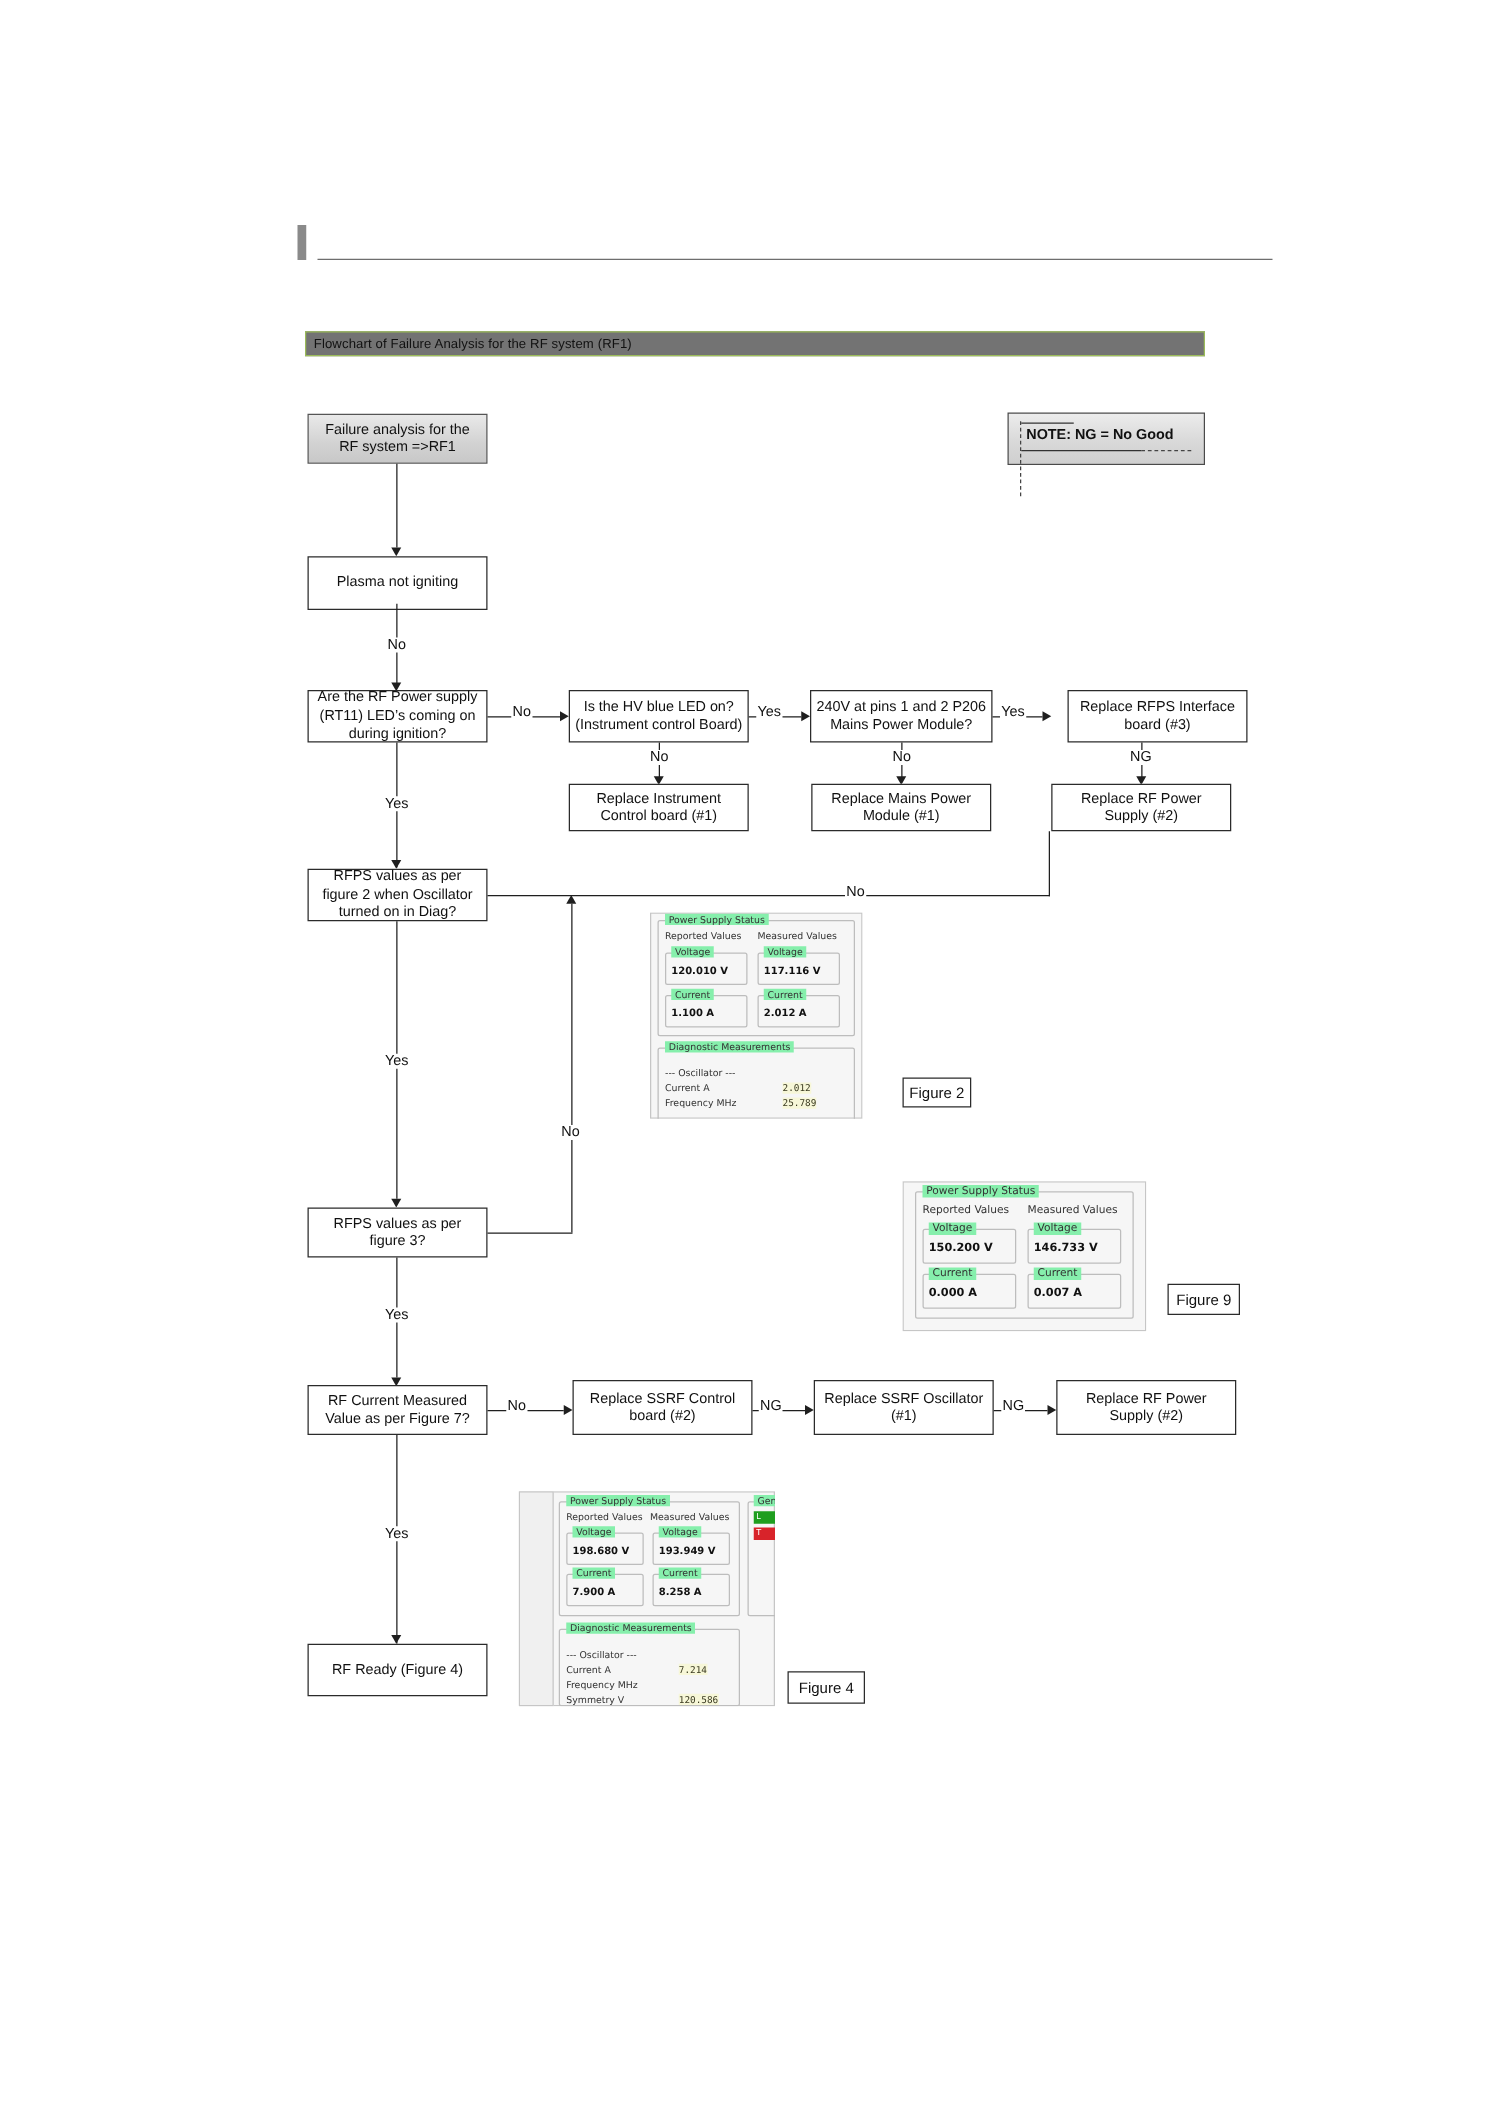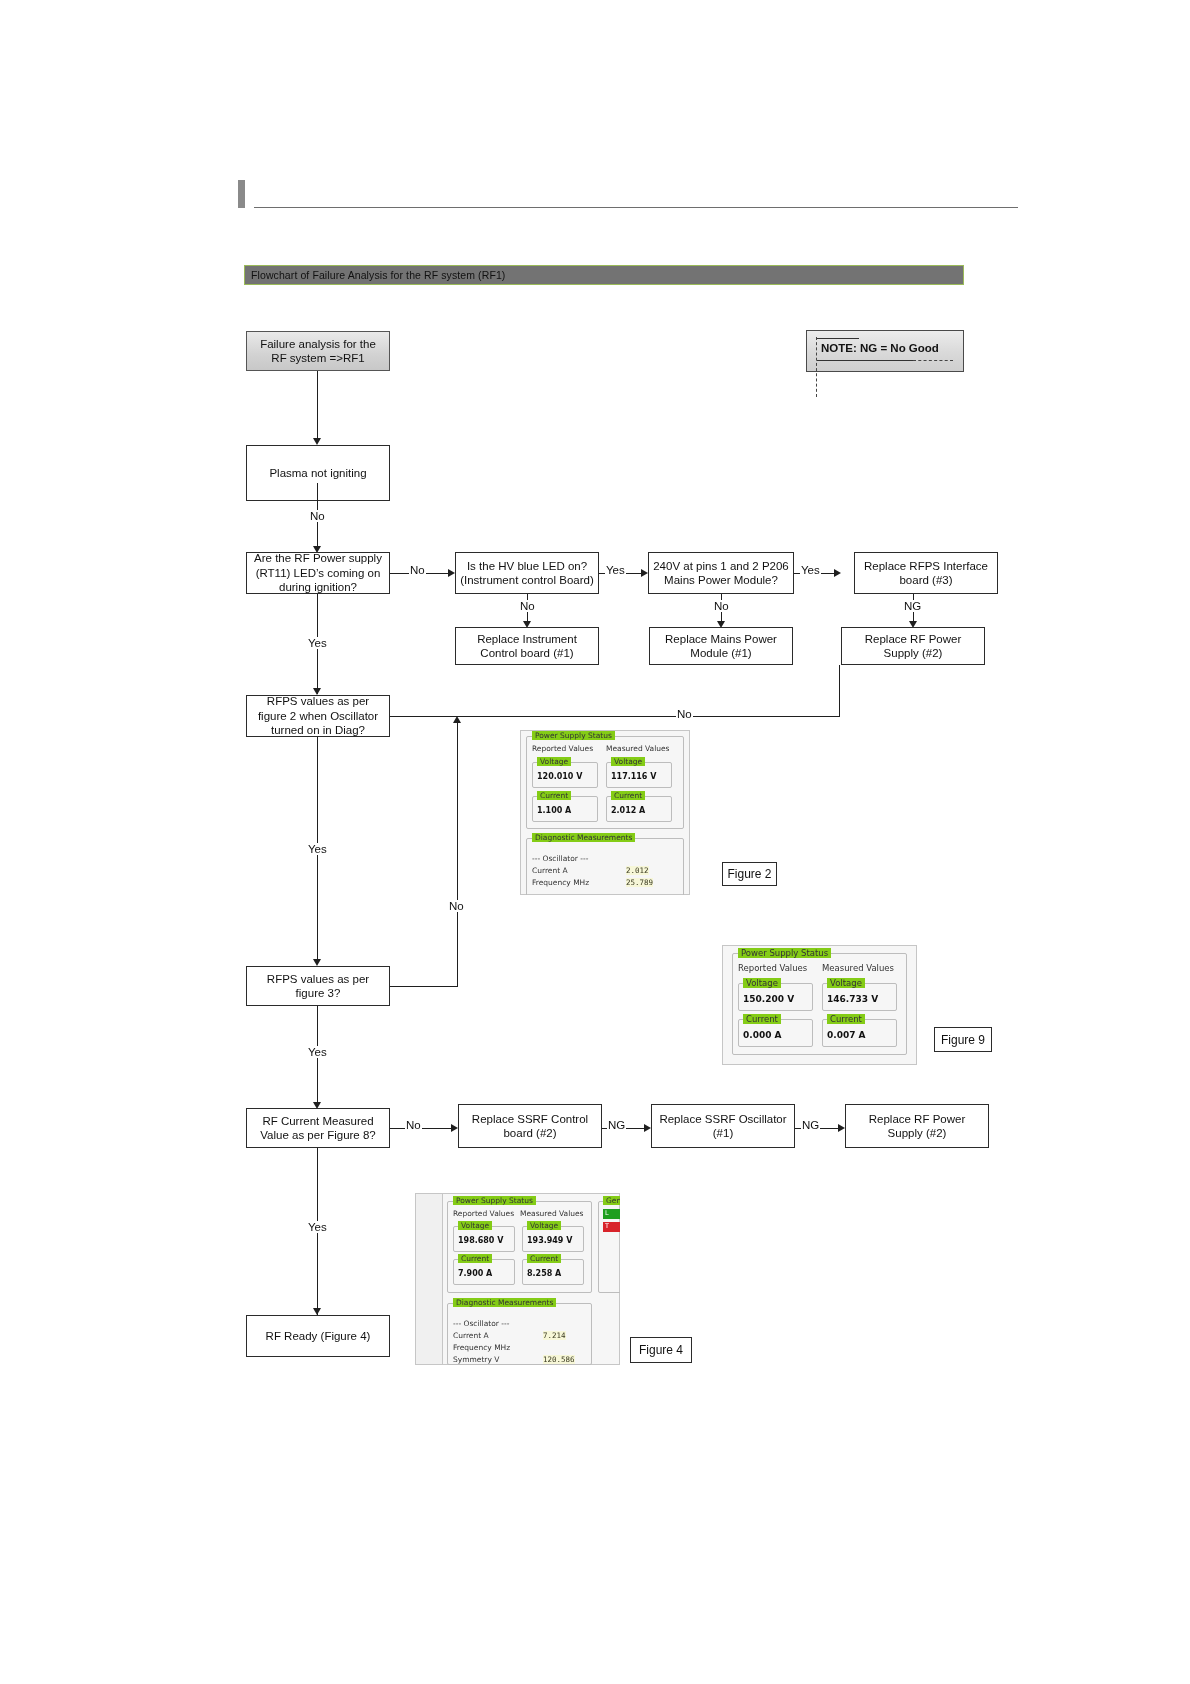--- a/index.html
+++ b/index.html
@@ -202,21 +202,21 @@
     background: #f6f6f6;
   }
   .grp {
     position: absolute;
     box-sizing: border-box;
     border: 1px solid #bdbdbd;
     border-radius: 2px;
   }
   .grp-title {
     position: absolute;
-    background: #84cc16;
+    background: #86efac;
     padding: 0 3px;
     font-size: 7.5px;
     white-space: nowrap;
     color: #333;
   }
   .lbl {
     position: absolute;
     font-size: 7.5px;
     white-space: nowrap;
     color: #333;
@@ -265,21 +265,21 @@
   <div class="nb-mid"></div>
   <div class="nb-mid-dash"></div>
 </div>
 <div id="note-vert-dash"></div>
 
 <div class="fbox shaded" style="left:246px; top:331px; width:144px; height:40px;">Failure analysis for the RF system =&gt;RF1</div>
 
 <div class="vline" style="left:317px; top:371px; height:67px;"></div>
 <div class="arrow-down" style="left:313px; top:438px;"></div>
 
-<div class="fbox" style="left:246px; top:445px; width:144px; height:56px;">Plasma not igniting</div>
+<div class="fbox" style="left:246px; top:445px; width:144px; height:43px;">Plasma not igniting</div>
 
 <div class="vline" style="left:317px; top:483px; height:65px;"></div>
 <div class="edge-label" style="left:309px; top:510px;">No</div>
 <div class="arrow-down" style="left:313px; top:546px;"></div>
 
 <div class="fbox" style="left:246px; top:552px; width:144px; height:42px;">Are the RF Power supply (RT11) LED’s coming on during ignition?</div>
 
 <div class="fbox" style="left:455px; top:552px; width:144px; height:42px;">Is the HV blue LED on? (Instrument control Board)</div>
 
 <div class="fbox" style="left:648px; top:552px; width:146px; height:42px;">240V at pins 1 and 2 P206 Mains Power Module?</div>
@@ -334,21 +334,21 @@
 
 <div class="hline" style="left:390px; top:986px; width:68px;"></div>
 <div class="vline" style="left:457px; top:723px; height:263px;"></div>
 <div class="arrow-up" style="left:453px; top:716px;"></div>
 <div class="edge-label" style="left:448px; top:900px;">No</div>
 
 <div class="vline" style="left:317px; top:1006px; height:96px;"></div>
 <div class="edge-label" style="left:307px; top:1046px;">Yes</div>
 <div class="arrow-down" style="left:313px; top:1102px;"></div>
 
-<div class="fbox" style="left:246px; top:1108px; width:144px; height:40px;">RF Current Measured Value as per Figure 8?</div>
+<div class="fbox" style="left:246px; top:1108px; width:144px; height:40px;">RF Current Measured Value as per Figure 7?</div>
 
 <div class="fbox" style="left:458px; top:1104px; width:144px; height:44px;">Replace SSRF Control board (#2)</div>
 
 <div class="fbox" style="left:651px; top:1104px; width:144px; height:44px;">Replace SSRF Oscillator (#1)</div>
 
 <div class="fbox" style="left:845px; top:1104px; width:144px; height:44px;">Replace RF Power Supply (#2)</div>
 
 <div class="hline" style="left:390px; top:1128px; width:61px;"></div>
 <div class="edge-label" style="left:405px; top:1119px;">No</div>
 <div class="arrow-right" style="left:451px; top:1124px;"></div>

